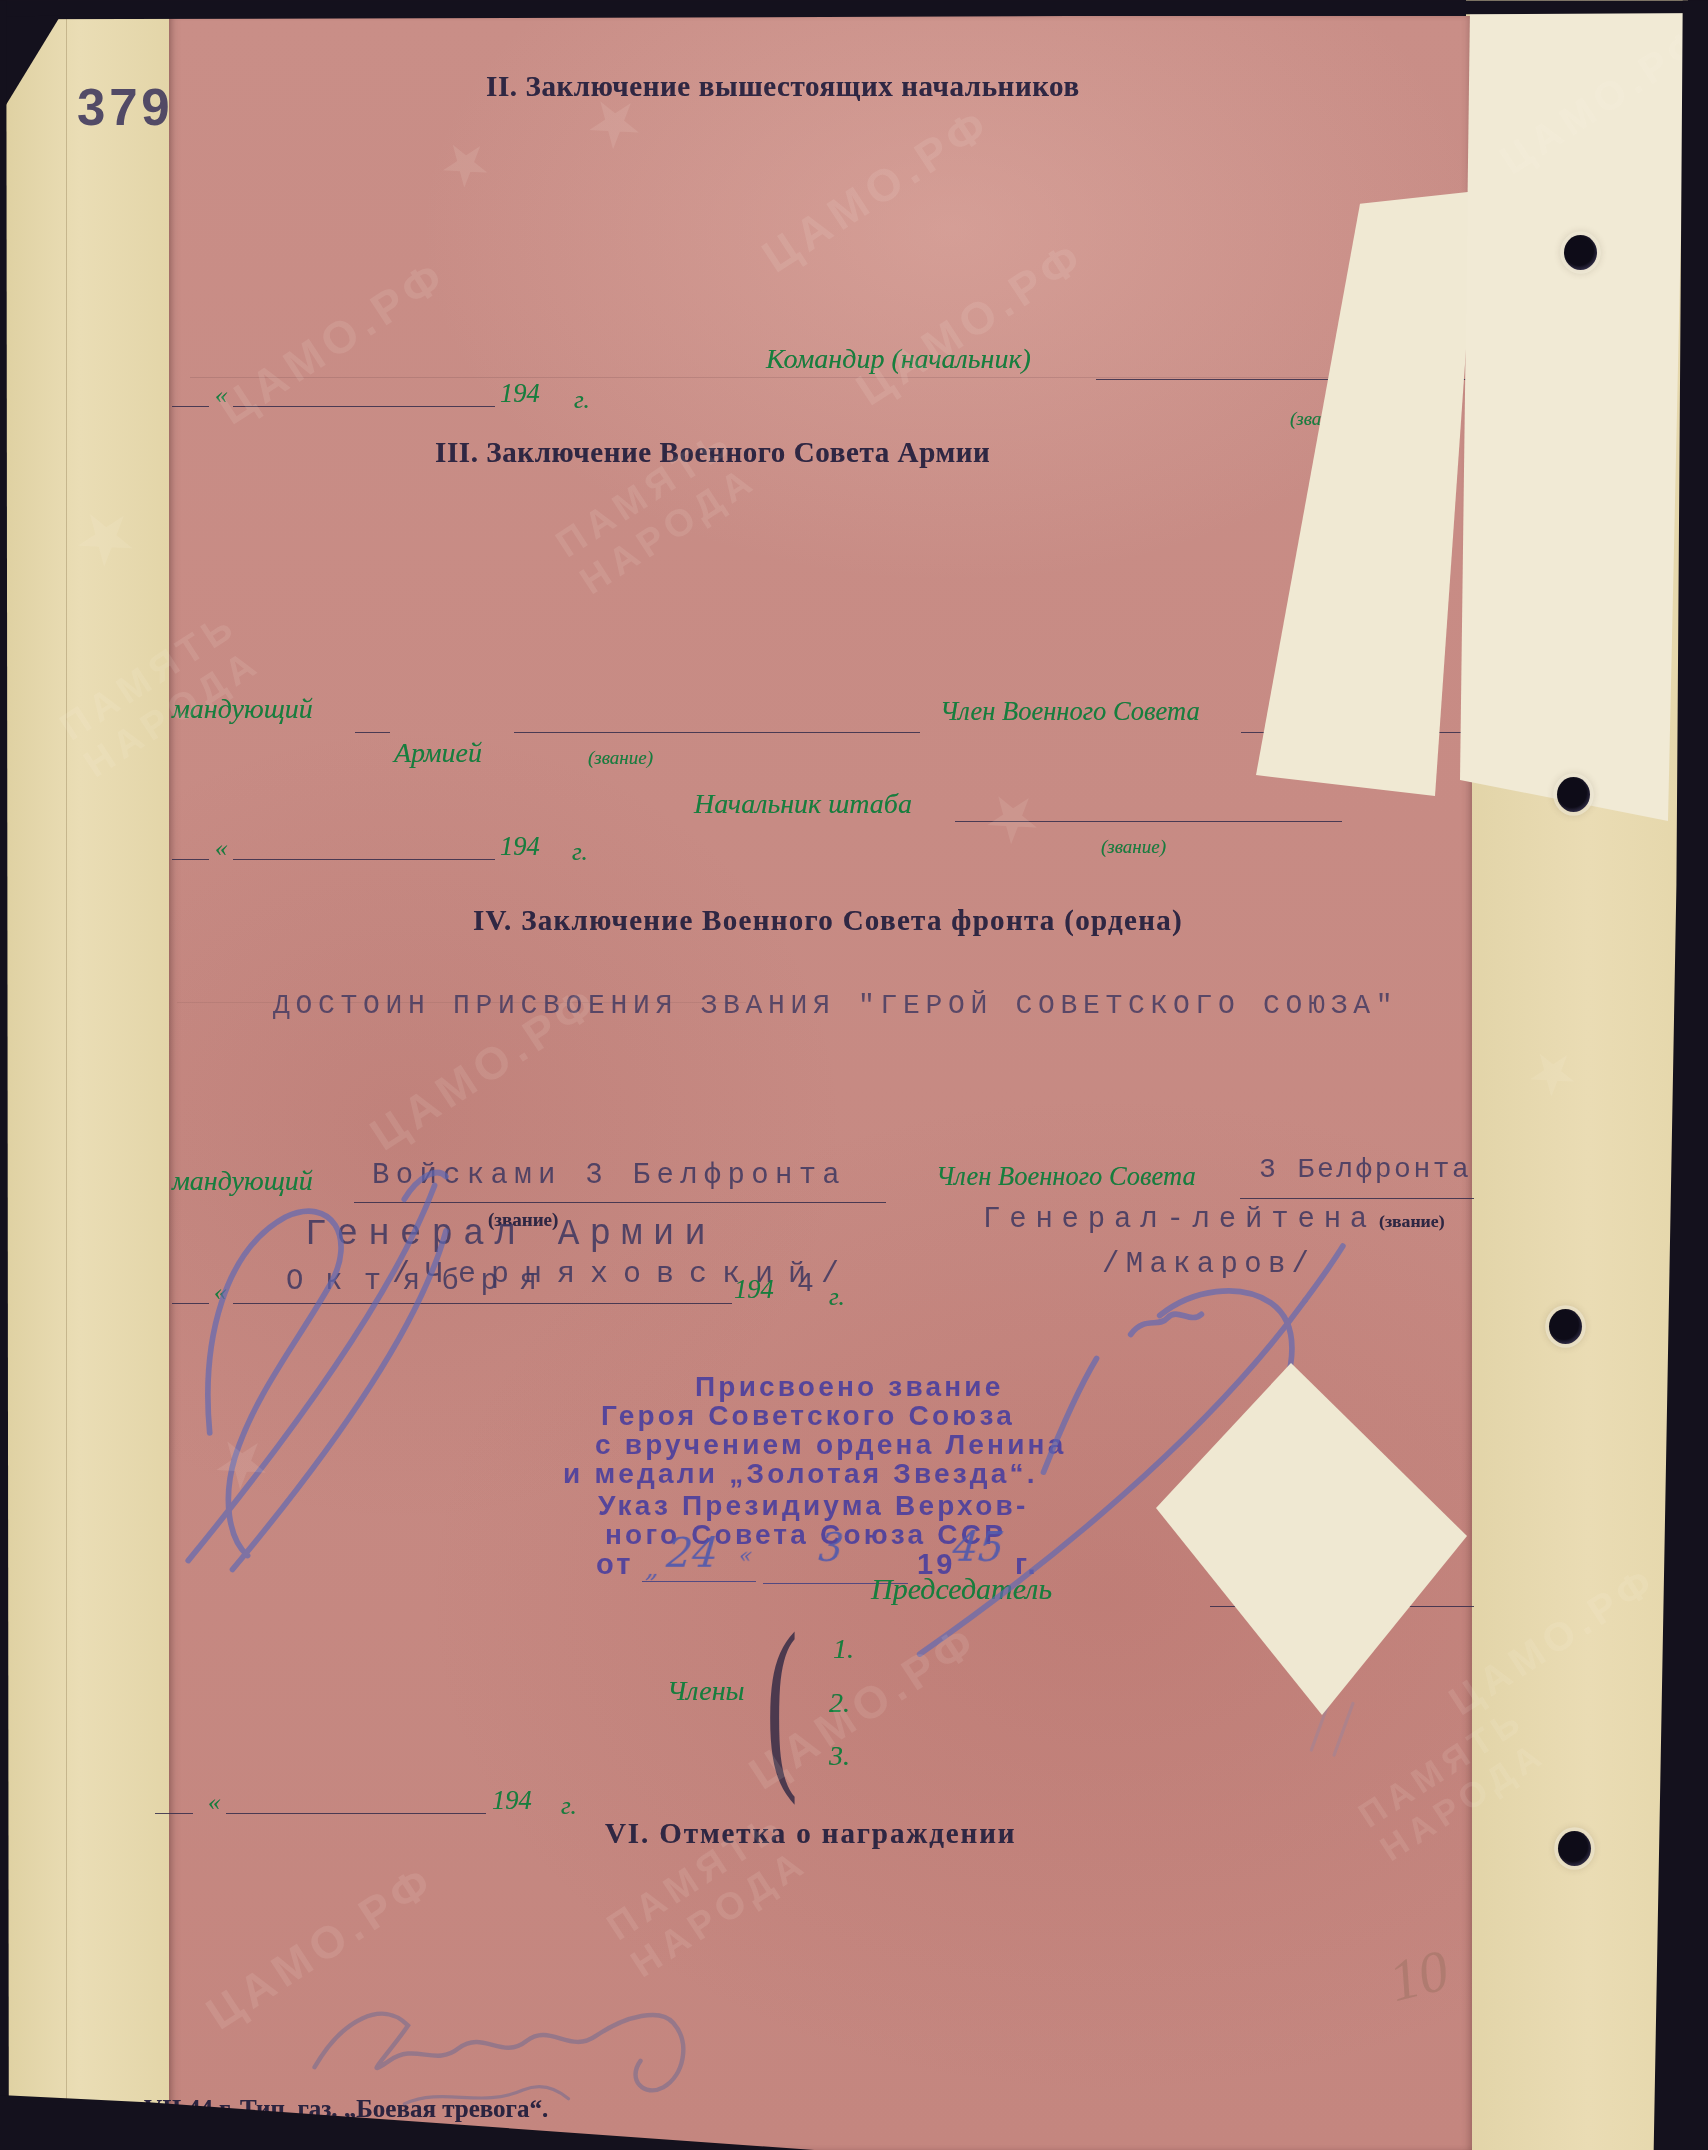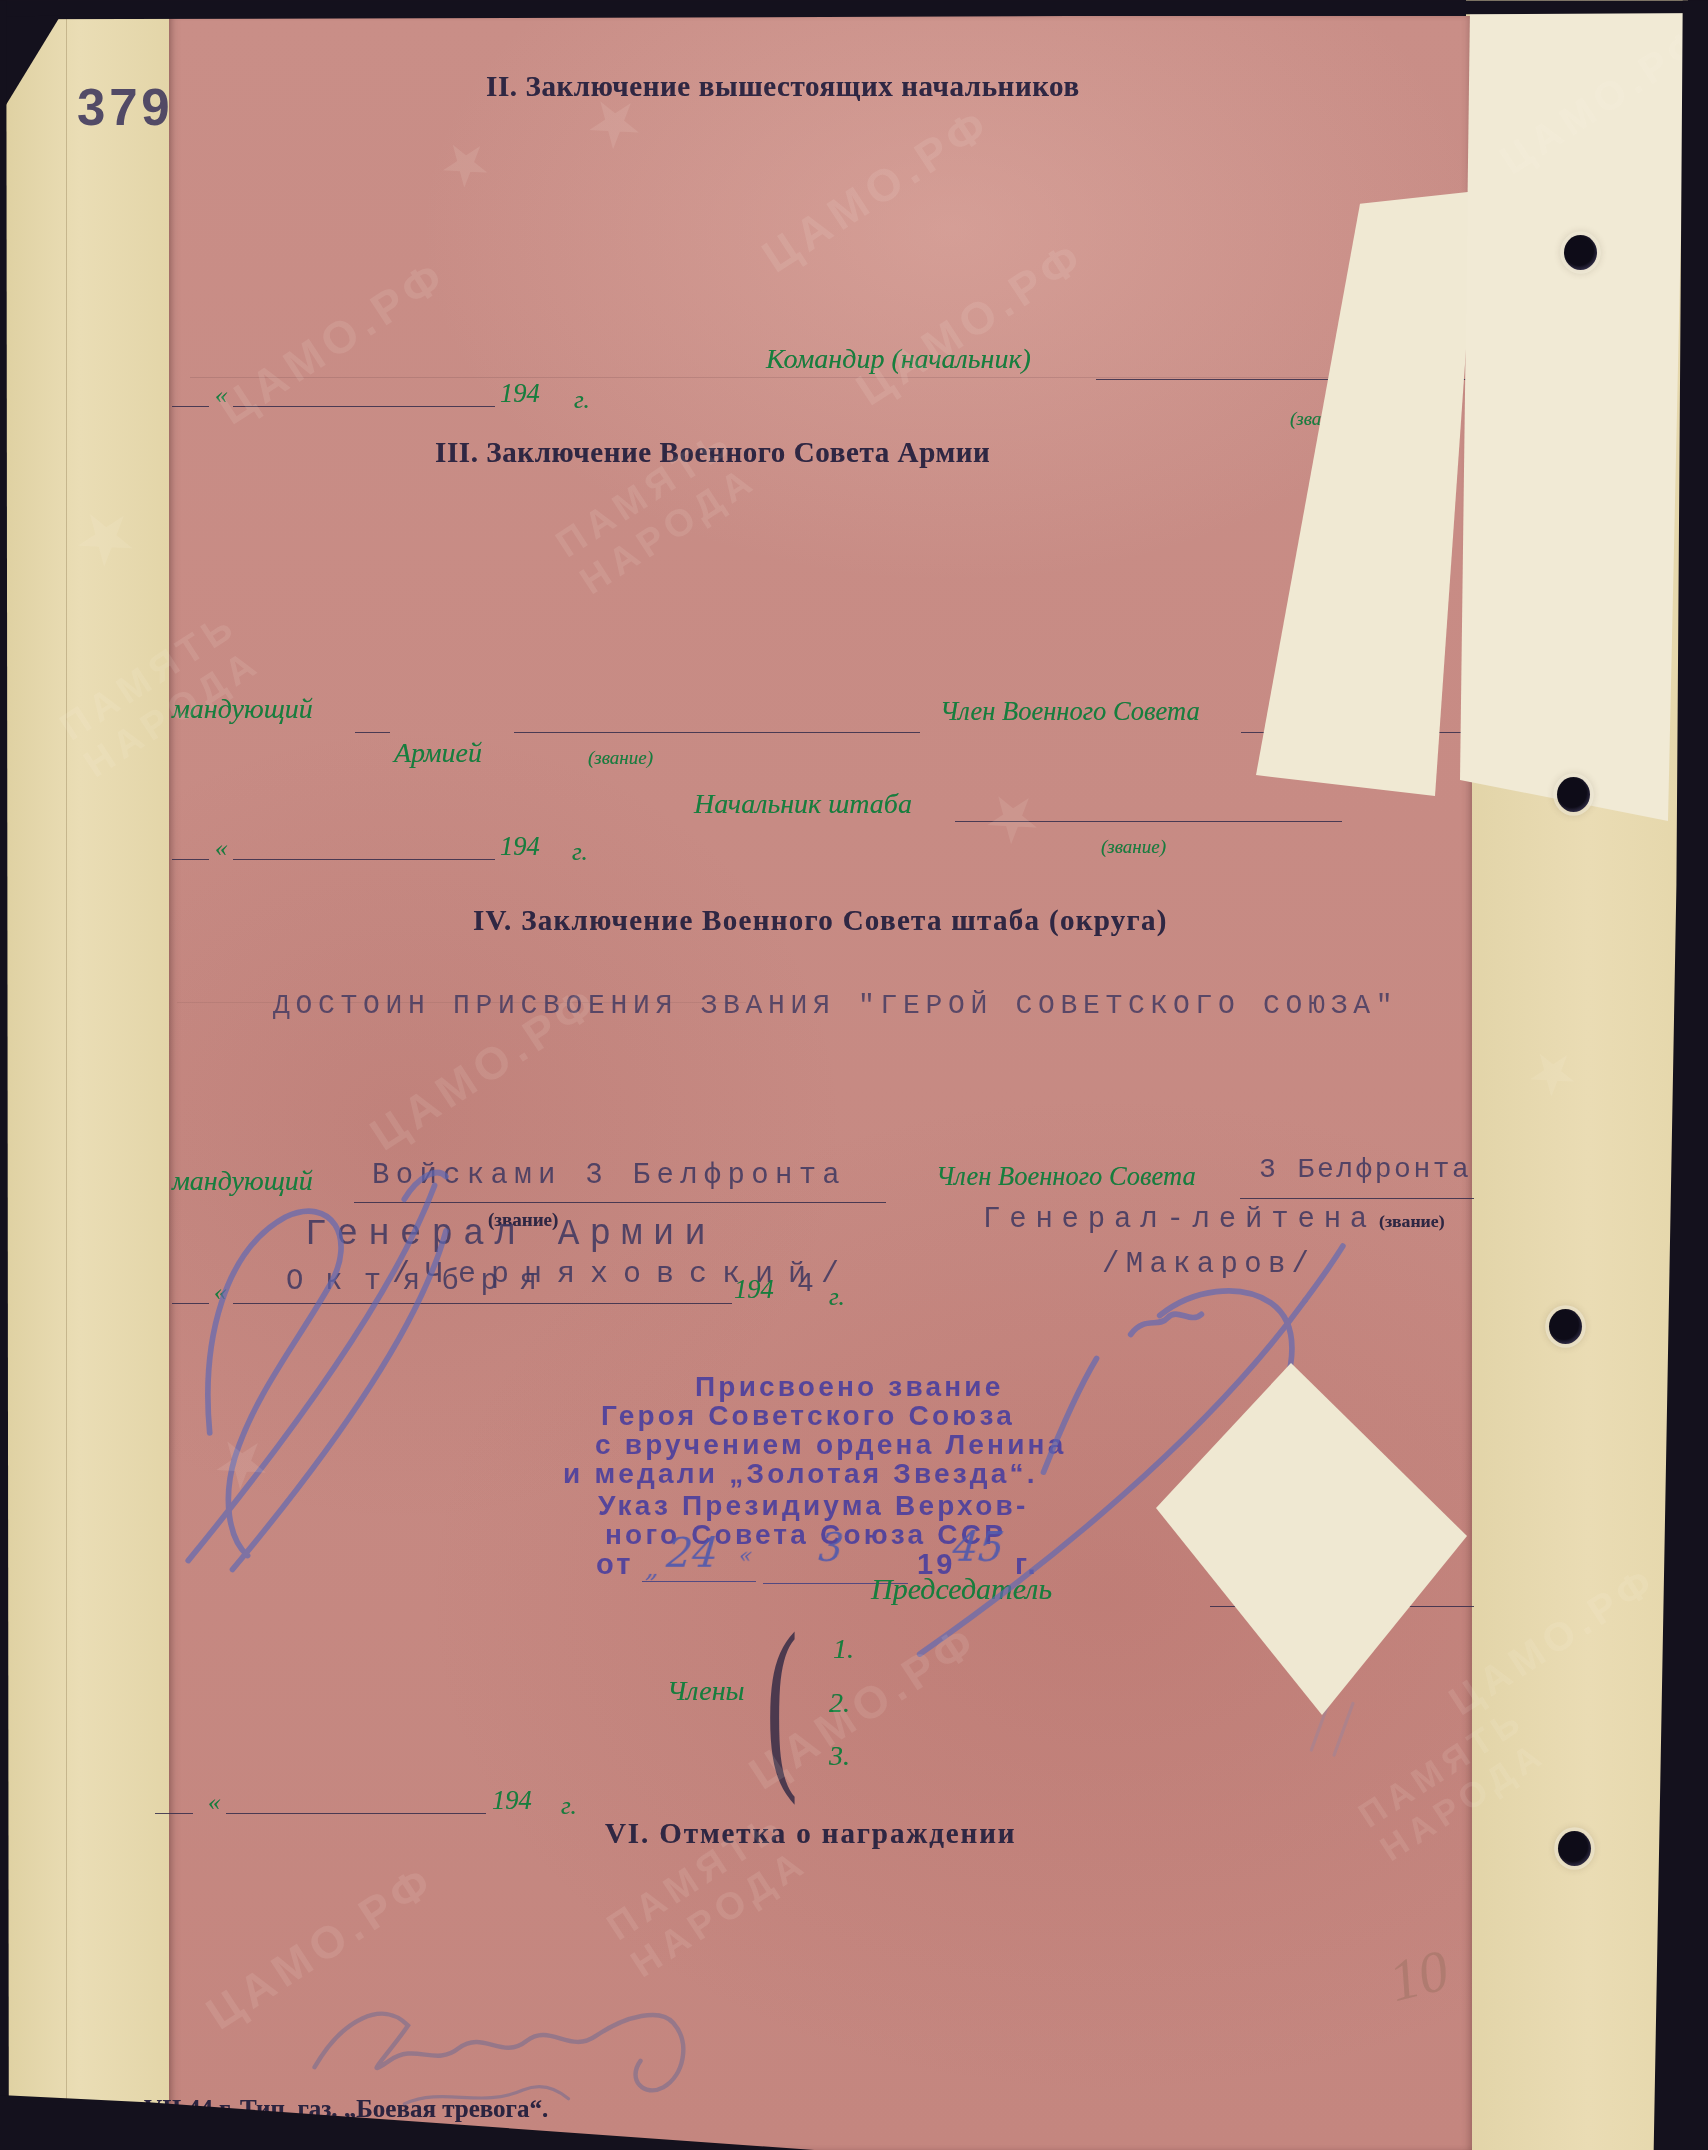--- a/index.html
+++ b/index.html
@@ -83,21 +83,21 @@
   <div class="t it" style="left:1352px;top:748px;font-size:19px;">(звание)</div>
   <div class="t it" style="left:694px;top:789px;font-size:28px;">Начальник штаба</div>
   <div class="blank" style="left:955px;top:821px;width:387px;"></div>
   <div class="t it" style="left:1101px;top:837px;font-size:19px;">(звание)</div>
   <div class="blank" style="left:172px;top:859px;width:37px;"></div>
   <div class="t it" style="left:215px;top:835px;font-size:25px;">«</div>
   <div class="blank" style="left:233px;top:859px;width:262px;"></div>
   <div class="t it" style="left:500px;top:833px;font-size:26.5px;">194</div>
   <div class="t it" style="left:572px;top:839px;font-size:25px;">г.</div>
 
-  <div class="t serif-b" style="left:473px;top:905px;font-size:29px;letter-spacing:1.3px;">IV. Заключение Военного Совета штаба (округа)</div>
+  <div class="t serif-b" style="left:473px;top:905px;font-size:29px;letter-spacing:1.3px;">IV. Заключение Военного Совета фронта (ордена)</div>
   <div class="t typed" style="left:273px;top:991px;font-size:28px;letter-spacing:5.7px;opacity:.8;">ДОСТОИН ПРИСВОЕНИЯ ЗВАНИЯ "ГЕРОЙ СОВЕТСКОГО СОЮЗА"</div>
 
   <div class="t it" style="left:172px;top:1166px;font-size:28px;">мандующий</div>
   <div class="t typed" style="left:372px;top:1161px;font-size:29px;letter-spacing:6.3px;">Войсками 3 Белфронта</div>
   <div class="blank" style="left:354px;top:1202px;width:532px;"></div>
   <div class="t serif-b" style="left:488px;top:1210px;font-size:19px;">(звание)</div>
   <div class="t typed" style="left:305px;top:1216px;font-size:36px;letter-spacing:10px;">Генерал Армии</div>
   <div class="t typed" style="left:392px;top:1259px;font-size:30px;letter-spacing:15px;">/Черняховский/</div>
 
   <div class="t it" style="left:936px;top:1163px;font-size:26.5px;">Член Военного Совета</div>

